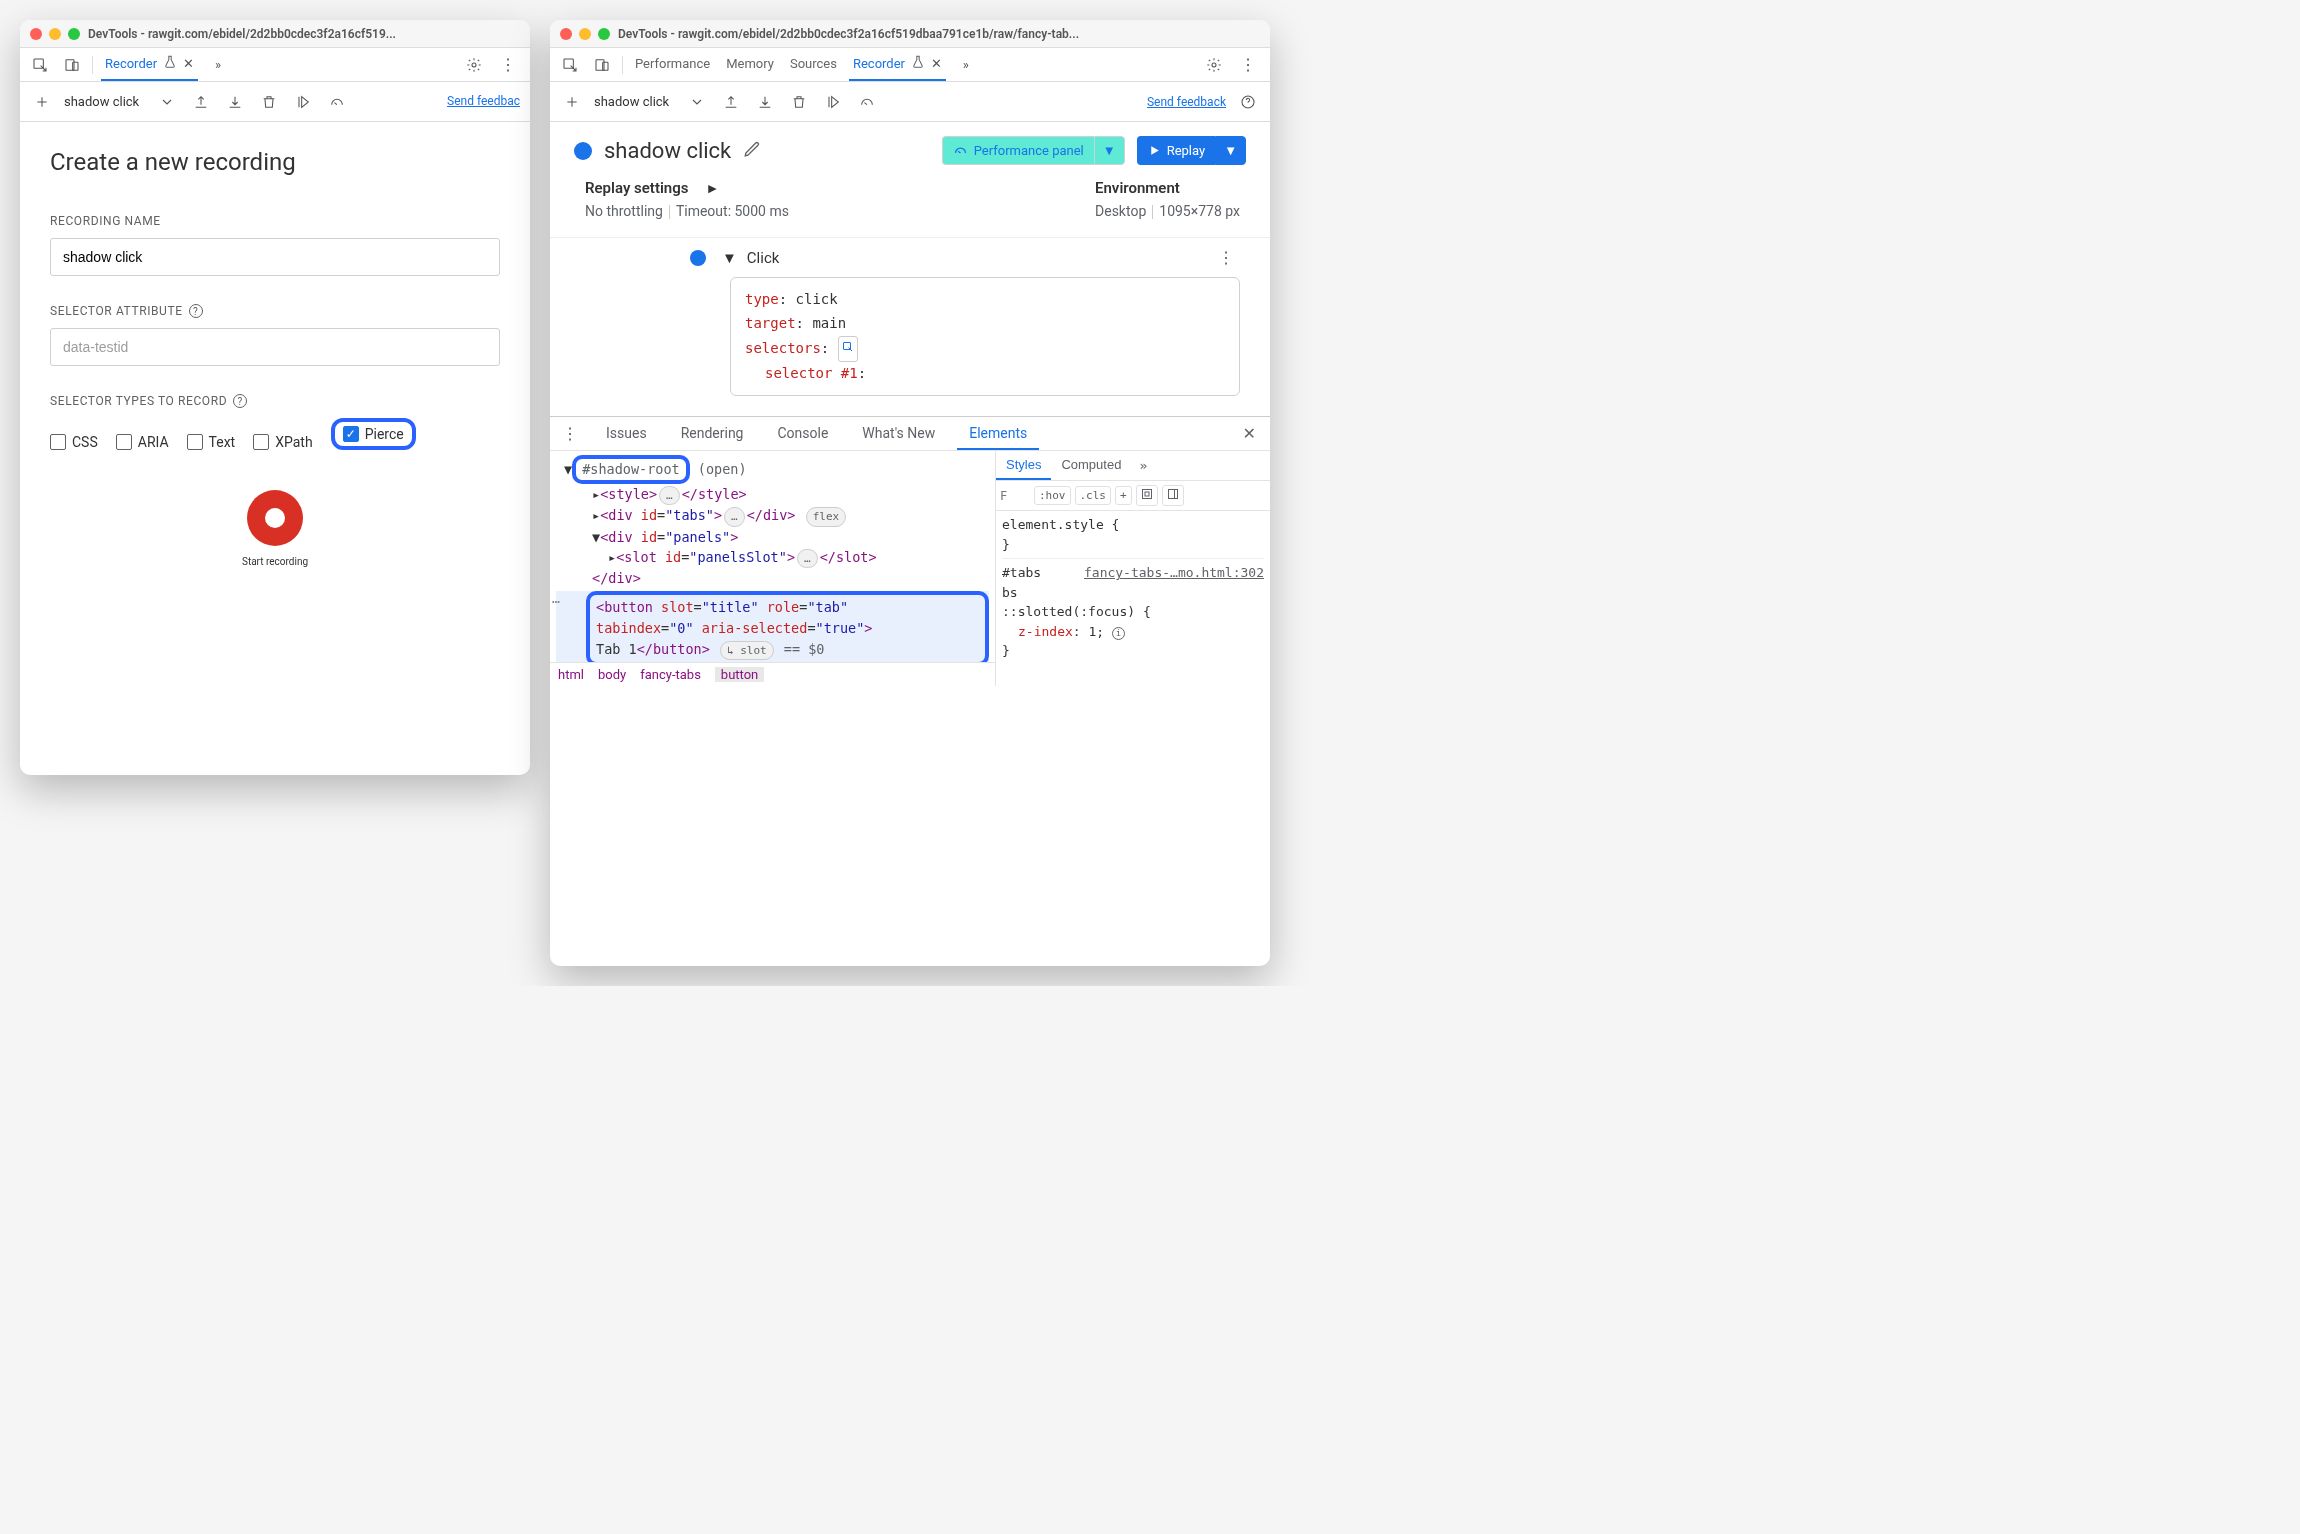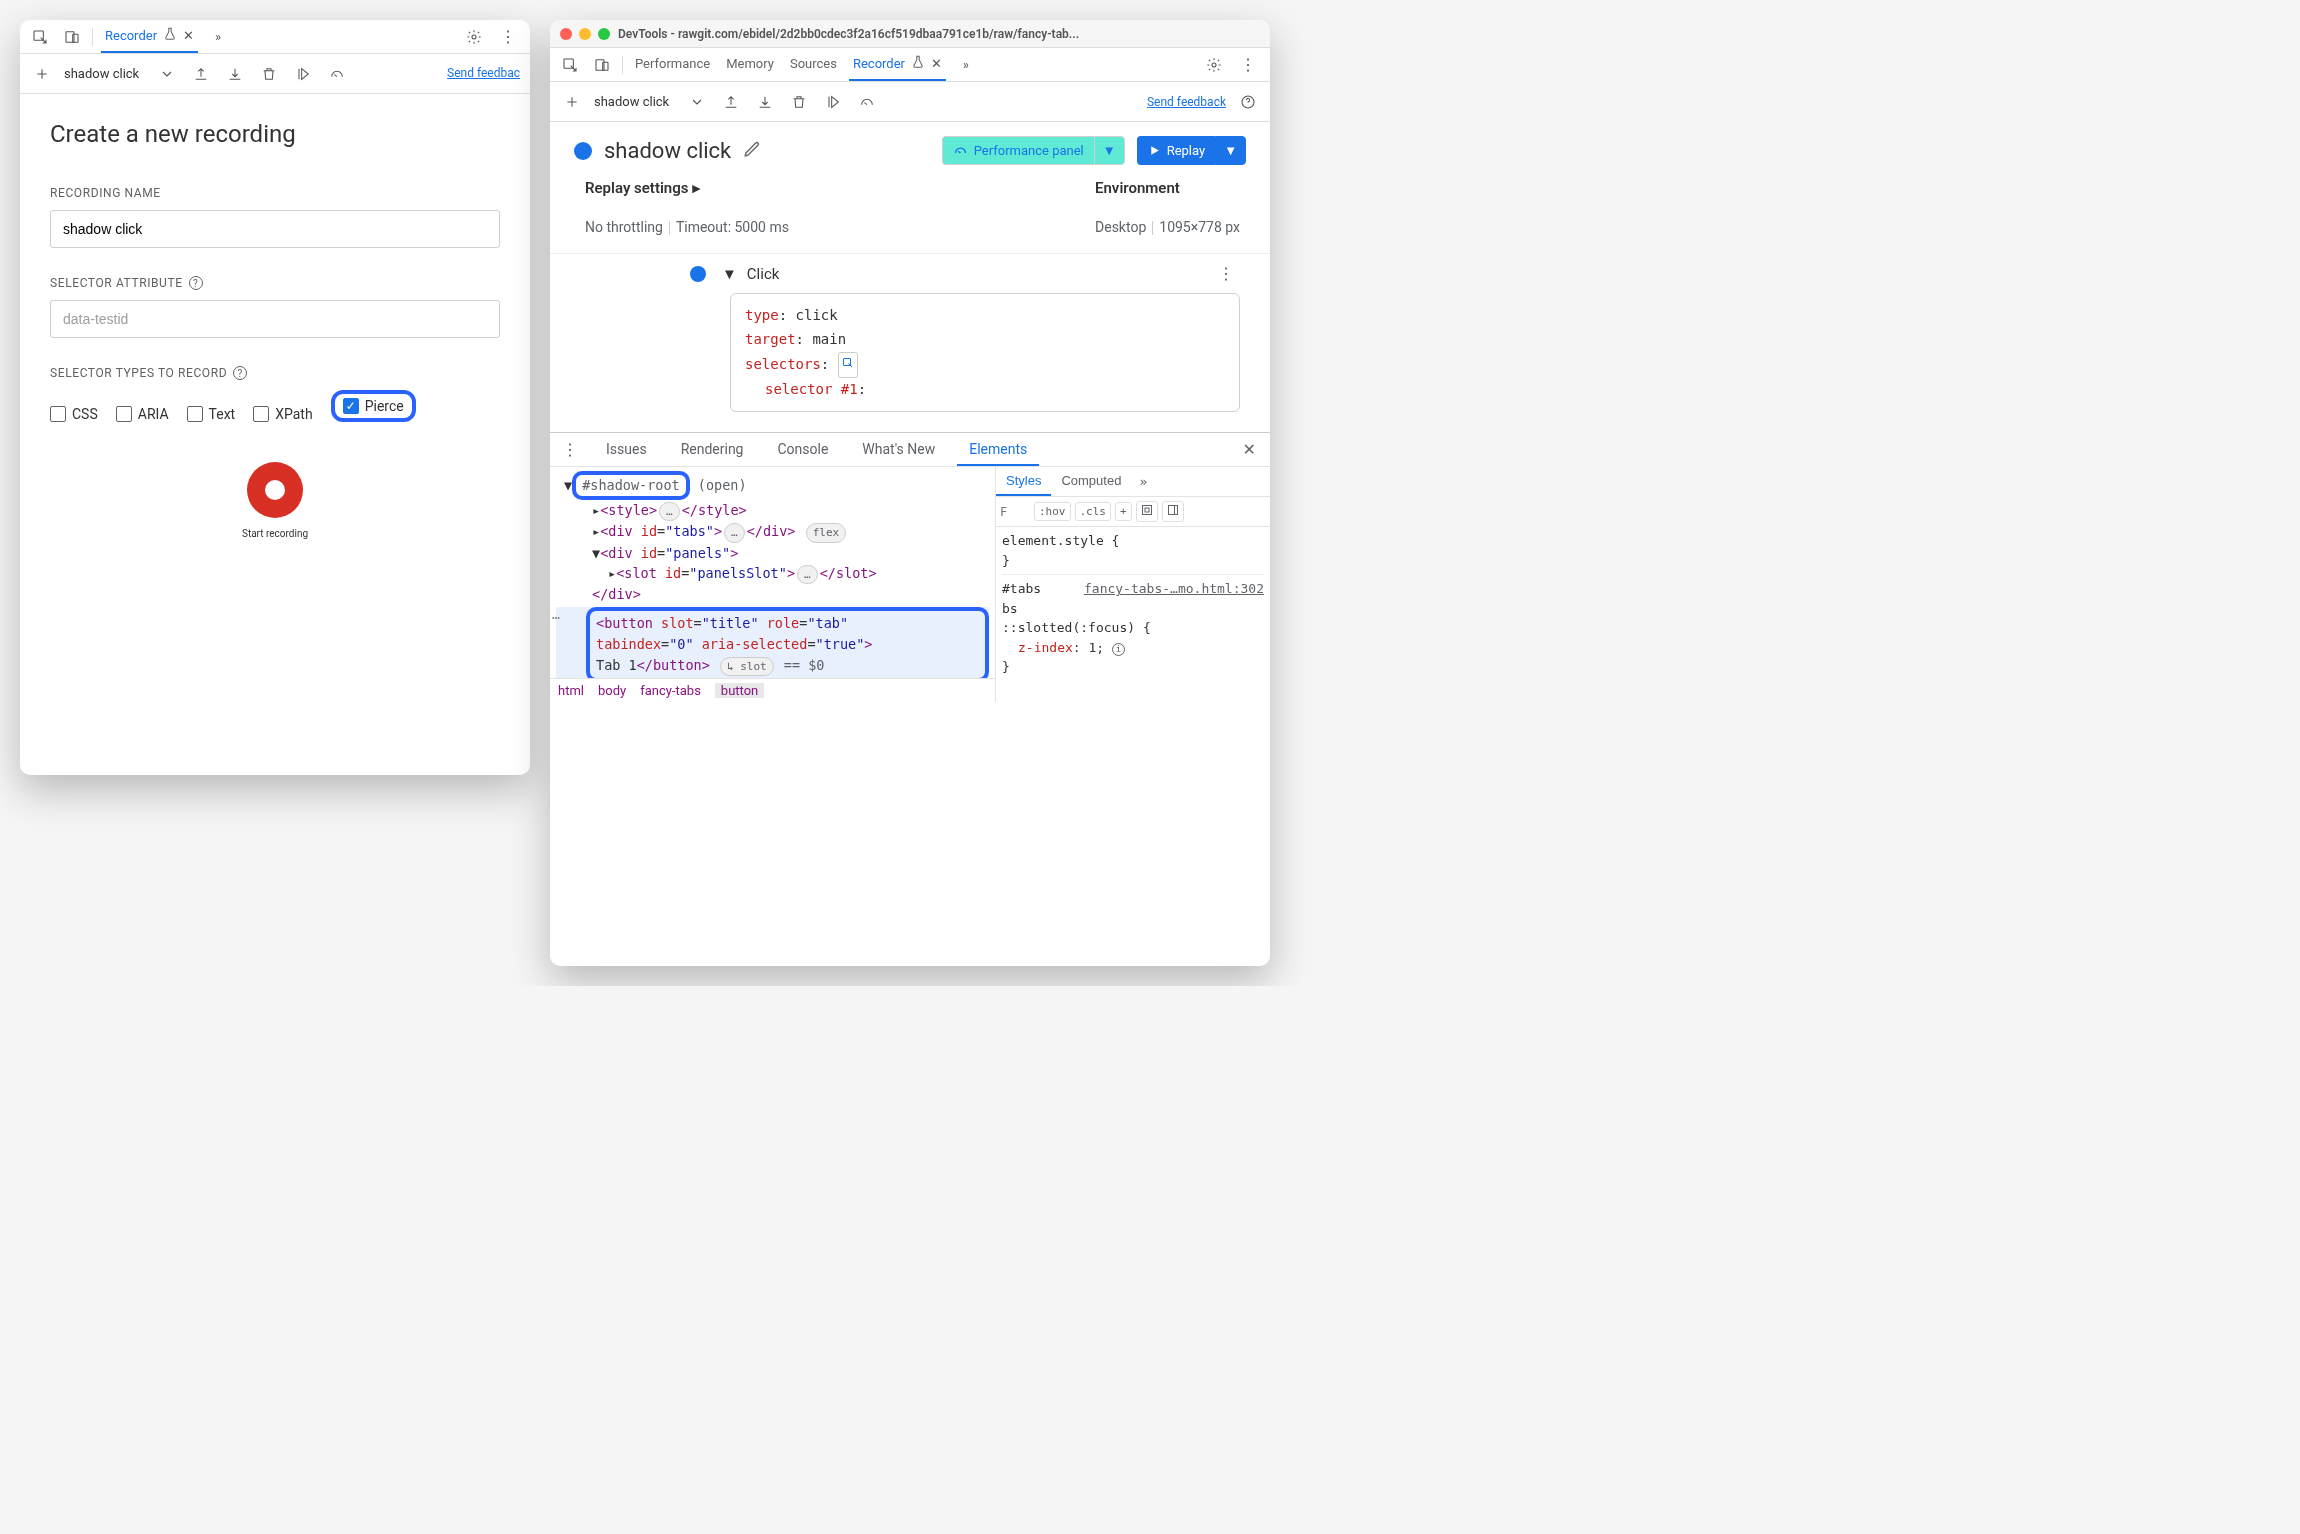--- a/index.html
+++ b/index.html
@@ -111,21 +111,21 @@
   .btn.primary { background:#1a73e8; color:#fff; border-color:#1a73e8; }
   .btn.blue-text { color:#1a73e8; }
   .btn-group { display:flex; }
   .btn-group .btn:first-child { border-top-right-radius:0; border-bottom-right-radius:0; border-right:none;}
   .btn-group .btn:last-child { border-top-left-radius:0; border-bottom-left-radius:0; padding:6px 8px;}
 
   .settings-row {
     display:flex; justify-content:space-between; padding:0 30px 4px 35px;
     font-size:15px;
   }
-  .settings-row .head { font-weight:600; margin-bottom:22px; display:flex; align-items:center; gap:4px;}
+  .settings-row .head { font-weight:600; margin-bottom:6px; display:flex; align-items:center; gap:20px;}
   .settings-row .vals { color:#5f6368; font-size:14px; }
   .vsep { display:inline-block; width:1px; height:14px; background:#ccc; margin:0 6px; vertical-align:middle;}
 
   .steps { padding:10px 30px 20px 30px; border-top:1px solid #eee; margin-top:14px;}
   .step-title { display:flex; align-items:center; gap:10px; font-size:15px; }
   .step-title .blue-dot2 { width:16px; height:16px; border-radius:50%; background:#1a73e8; margin-left:110px;}
   .step-body {
     border:1px solid #d0d0d0; border-radius:6px; margin:10px 0 0 150px; padding:10px 14px;
     font-family: ui-monospace, Menlo, Consolas, monospace; font-size:14px; line-height:1.7;
   }
@@ -166,20 +166,28 @@
   .styles-body .rule-src{ float:right; color:#5f6368; text-decoration:underline;}
   .css-prop{ color:#c5221f;} .css-val{color:#333;}
   .info-icon{ display:inline-flex; width:13px; height:13px; border:1px solid #5f6368; border-radius:50%; font-size:9px; align-items:center; justify-content:center; color:#5f6368;}
 </style>
 </head>
 <body>
 
 <div class="stage">
 
 <div class="window w1">
+  <div class="titlebar">
+    <div class="tb-dots">
+      <div class="tb-dot red"></div>
+      <div class="tb-dot yel"></div>
+      <div class="tb-dot grn"></div>
+    </div>
+    <div class="tb-title">DevTools - rawgit.com/ebidel/2d2bb0cdec3f2a16cf519...</div>
+  </div>
 
   <div class="toolbar">
     <div class="icon-btn">
       <svg viewBox="0 0 24 24">
             <rect x="3" y="3" width="14" height="14" rx="1"></rect>
             <path d="M13 13 L21 21 M16 21h5v-5"></path>
           </svg>
     </div>
     <div class="icon-btn">
       <svg viewBox="0 0 24 24">

